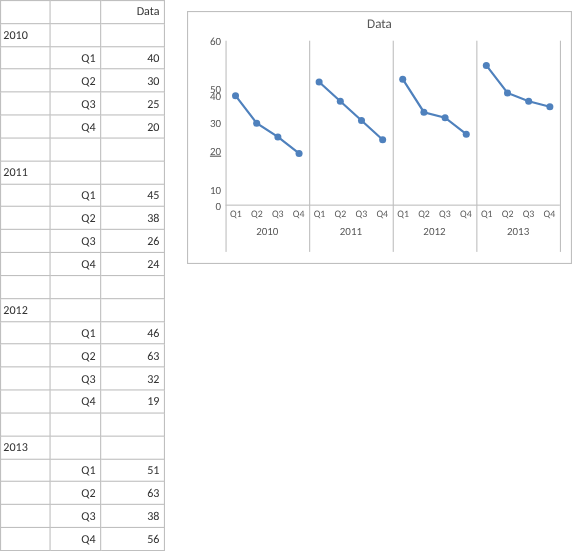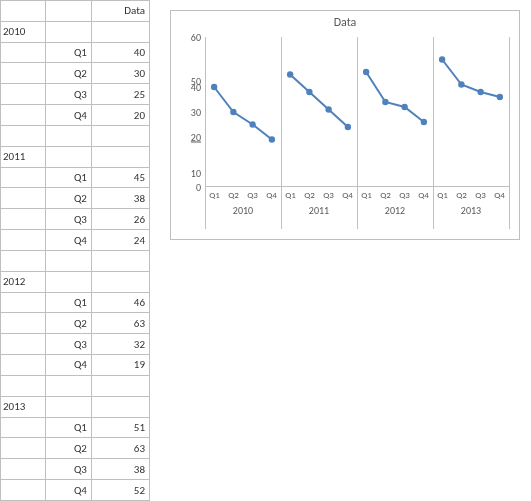--- a/index.html
+++ b/index.html
@@ -227,21 +227,21 @@
           <td class="c3">63</td>
         </tr>
         <tr>
           <td class="c1"></td>
           <td class="c2">Q3</td>
           <td class="c3">38</td>
         </tr>
         <tr>
           <td class="c1"></td>
           <td class="c2">Q4</td>
-          <td class="c3">52</td>
+          <td class="c3">56</td>
         </tr>
       </tbody>
   </table>
 
   <div class="chart">
     <div class="chart-title">Data</div>
     <div class="plot" id="plot">
       <div class="xaxis-line"></div>
     <div class="ytick" style="top: 150px;">0</div>
         <div class="ytick" style="top: 136px;">10</div>

